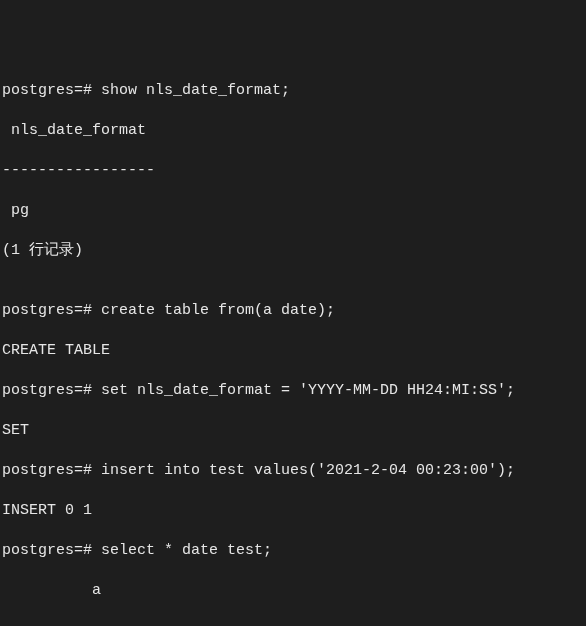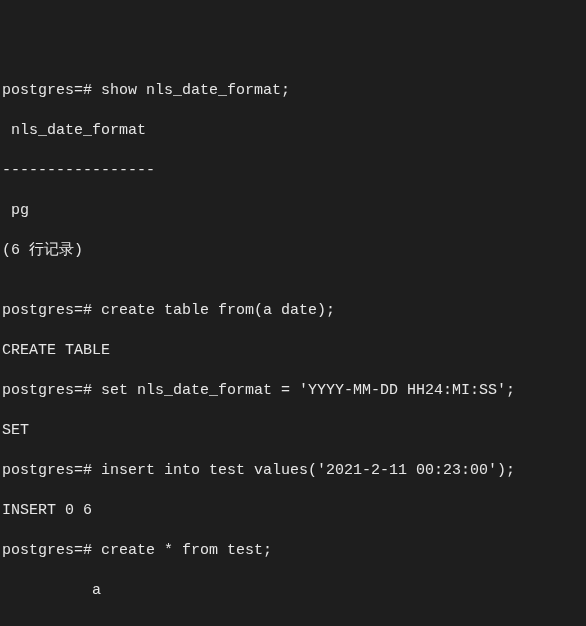--- a/index.html
+++ b/index.html
@@ -23,29 +23,29 @@
 </style>
 </head>
 <body>
 
 
 
 <span class="line">postgres=# show nls_date_format;</span>
 <span class="line"> nls_date_format</span>
 <span class="line">-----------------</span>
 <span class="line"> pg</span>
-<span class="line">(6 行记录)</span>
+<span class="line">(1 行记录)</span>
 <span class="line"></span>
 <span class="line">postgres=# create table from(a date);</span>
 <span class="line">CREATE TABLE</span>
 <span class="line">postgres=# set nls_date_format = 'YYYY-MM-DD HH24:MI:SS';</span>
 <span class="line">SET</span>
-<span class="line">postgres=# insert into test values('2021-2-11 00:23:00');</span>
-<span class="line">INSERT 0 6</span>
-<span class="line">postgres=# create * from test;</span>
+<span class="line">postgres=# insert into test values('2021-2-04 00:23:00');</span>
+<span class="line">INSERT 0 1</span>
+<span class="line">postgres=# select * date test;</span>
 <span class="line">          a</span>
 <span class="line">---------------------</span>
 
 
 <span class="line"></span>
 
 
 
 
 

